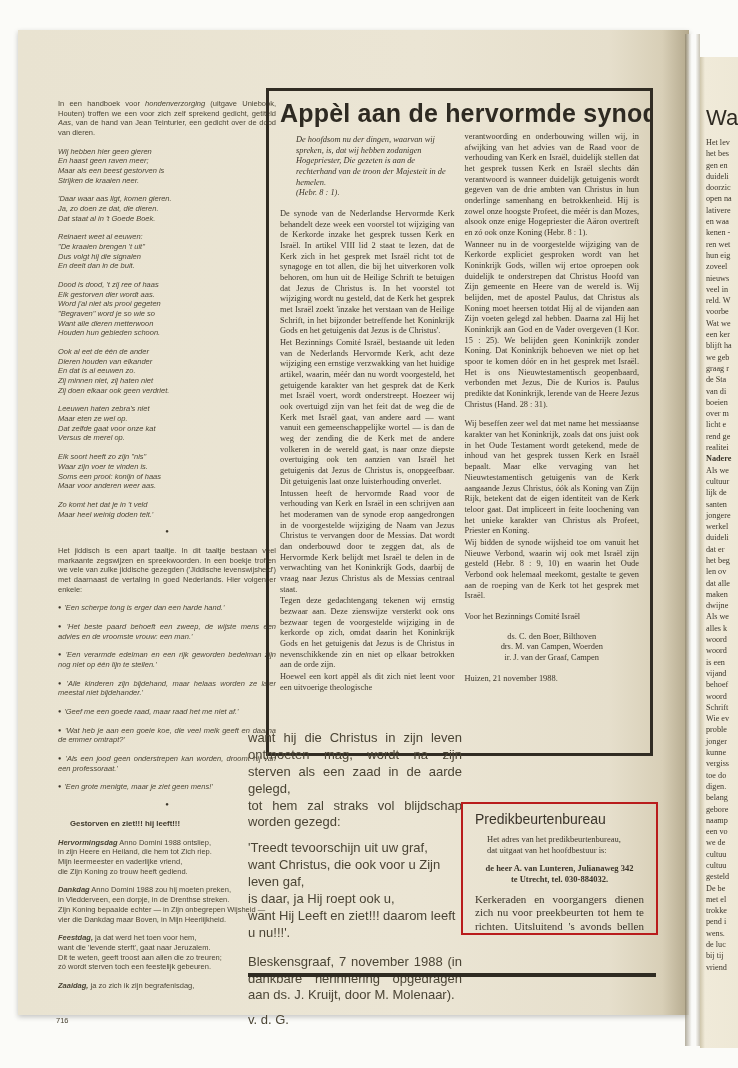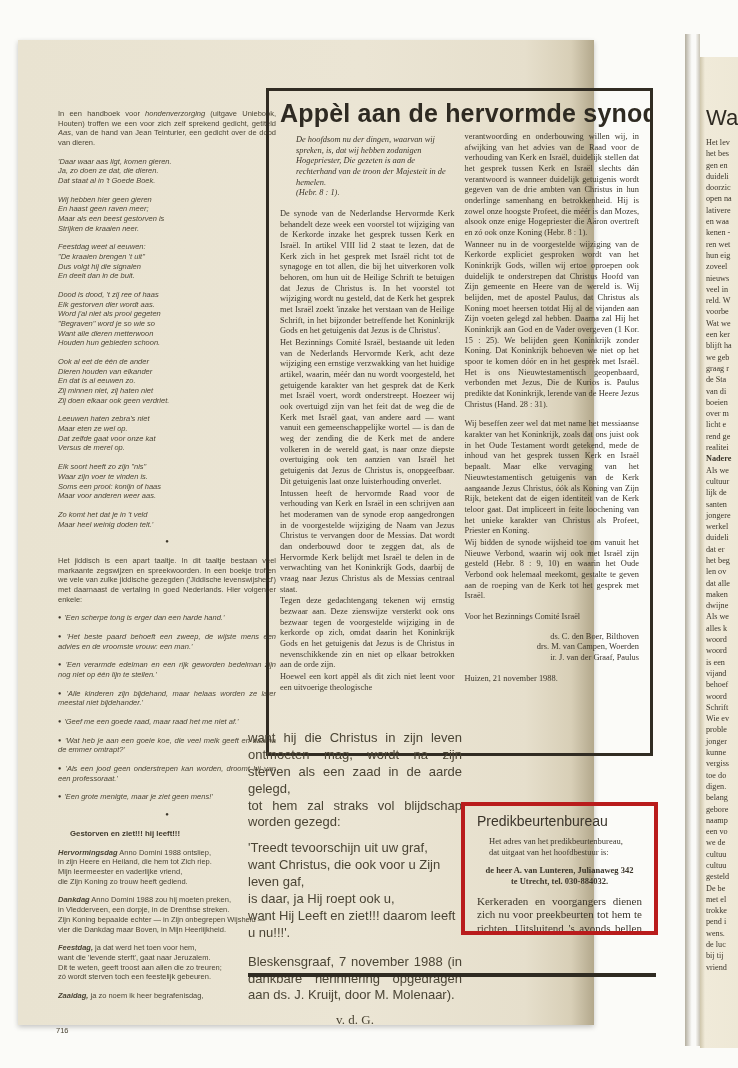--- a/index.html
+++ b/index.html
@@ -1,20 +1,20 @@
 <!DOCTYPE html>
 <html><head>
 <meta charset="utf-8">
 <style>
   html,body{margin:0;padding:0;width:738px;height:1068px;overflow:hidden;background:#fbfbf8;}
   *{box-sizing:border-box;}
 
   
   .page-left{
-    position:absolute;left:18px;top:40px;width:576px;height:985px;
+    position:absolute;left:18px;top:30px;width:671px;height:985px;
     background:linear-gradient(to right,#e9e3d1 0%,#ebe5d4 60%,#e6dfcc 88%,#d8cfb7 96%,#b3a88c 100%);
     box-shadow:0 2px 5px rgba(0,0,0,.22);
   }
   
   .spine{position:absolute;left:685px;top:34px;width:15px;height:1012px;
     background:linear-gradient(to right,rgba(120,110,85,.55) 0%,rgba(250,250,248,1) 45%,rgba(250,250,248,1) 70%,rgba(150,140,115,.5) 100%);}
   
   .page-right{
     position:absolute;left:700px;top:57px;width:38px;height:991px;overflow:hidden;
     background:linear-gradient(to right,#cfc6ac 0,#f0ead9 5px,#eee8d6 100%);
@@ -42,35 +42,35 @@
     border:3px solid #312c23;padding:6px 11px 0 11px;overflow:hidden;}
   .article-title{font-family:"Liberation Sans",sans-serif;font-size:25px;color:#2e2a22;
     letter-spacing:.2px;margin:2px 0 4px 0;white-space:nowrap;}
   .article-cols{display:flex;gap:10px;height:608px;overflow:hidden;
     font-family:"Liberation Serif",serif;font-size:8.4px;line-height:1.27;color:#3b352a;}
   .acol{flex:1;min-width:0;}
   .acol p{margin:0 0 1px 0;text-align:justify;}
   .epigraph{font-style:italic;margin:3px 3px 10px 16px !important;text-align:left !important;}
   .gap-top{margin-top:9px !important;}
   .closing{margin-top:10px !important;text-align:left !important;}
-  .sigs{margin-top:9px;text-align:right;font-family:Liberation Serif, serif;}
+  .sigs{margin-top:9px;text-align:center;font-family:Liberation Serif, serif;}
   .sigs div{line-height:1.27;}
   .dateline{margin-top:10px !important;text-align:center;}
 
   
   .mem-cont{position:absolute;left:248px;top:730px;width:214px;
     font-family:"Liberation Sans",sans-serif;font-size:13px;line-height:1.3;color:#4b4535;}
   .mem-cont .prose{text-align:justify;margin:0 0 9px 0;}
   .mem-cont .mverse{white-space:pre-line;margin:0 0 12px 0;}
   .mem-cont .mdate{text-align:justify;margin:0 0 8px 0;}
-  .mem-cont .initials{text-align:center;margin:0;font-family:Liberation Serif, serif;}
+  .mem-cont .initials{text-align:left;margin:0;}
 
   
   .predik{position:absolute;left:461px;top:802px;width:197px;height:133px;
-    border:4px solid #b91c1c;padding:7px 12px;overflow:hidden;color:#3b352a;}
+    border:2px solid #b91c1c;padding:7px 12px;overflow:hidden;color:#3b352a;}
   .predik-title{font-family:"Liberation Sans",sans-serif;font-size:14px;color:#3a342a;margin:0 0 7px 0;}
   .predik .pintro{font-family:"Liberation Serif",serif;font-size:8.5px;line-height:1.25;
     white-space:pre-line;margin:0 0 8px 12px;}
   .predik .paddr{font-family:"Liberation Serif",serif;font-size:8.5px;line-height:1.25;
     font-weight:bold;text-align:center;white-space:pre-line;margin:0 0 8px 0;}
   .predik .pbody{font-family:"Liberation Serif",serif;font-size:11px;line-height:1.25;
     text-align:justify;margin:0;}
 
   
   .bottom-rule{position:absolute;left:248px;top:973px;width:408px;height:4px;background:#2f2b22;}
@@ -84,28 +84,28 @@
     font-weight:bold;color:#3b352a;white-space:pre;margin-left:6px;}
 </style>
 </head>
 <body>
 
 <div class="page-left">
 
   <div class="left-col">
     <p class="just"><span>In een handboek voor </span><i>hondenverzorging</i><span> (uitgave Uniebook, Houten) troffen we een voor zich zelf sprekend gedicht, getiteld </span><i>Aas</i><span>, van de hand van Jean Teinturier, een gedicht over de dood van dieren.</span></p>
 
-    <p class="stanza">'Daar waar aas ligt, komen gieren.
-Ja, zo doen ze dat, die dieren.
-Dat staat al in 't Goede Boek.</p>
     <p class="stanza">Wij hebben hier geen gieren
 En haast geen raven meer;
 Maar als een beest gestorven is
 Strijken de kraaien neer.</p>
-    <p class="stanza">Feestdag weet al eeuwen:
+    <p class="stanza">'Daar waar aas ligt, komen gieren.
+Ja, zo doen ze dat, die dieren.
+Dat staat al in 't Goede Boek.</p>
+    <p class="stanza">Reinaert weet al eeuwen:
 "De kraaien brengen 't uit"
 Dus volgt hij die signalen
 En deelt dan in de buit.</p>
     <p class="stanza">Dood is dood, 't zij ree of haas
 Elk gestorven dier wordt aas.
 Word j'al niet als prooi gegeten
 "Begraven" word je so wie so
 Want alle dieren metterwoon
 Houden hun gebieden schoon.</p>
     <p class="stanza">Ook al eet de één de ander
@@ -146,21 +146,21 @@
 Mijn leermeester en vaderlijke vriend,
 die Zijn Koning zo trouw heeft gediend.</span></div>
     <div class="verse"><b>Dankdag</b><span class="pre"> Anno Domini 1988 zou hij moeten preken,
 in Vledderveen, een dorpje, in de Drenthse streken.
 Zijn Koning bepaalde echter — in Zijn onbegrepen Wijsheid —
 vier die Dankdag maar Boven, in Mijn Heerlijkheid.</span></div>
     <div class="verse"><b>Feestdag,</b><span class="pre"> ja dat werd het toen voor hem,
 want die 'levende sterft', gaat naar Jeruzalem.
 Dit te weten, geeft troost aan allen die zo treuren;
 zó wordt sterven toch een feestelijk gebeuren.</span></div>
-    <div class="verse"><b>Zaaidag,</b><span class="pre"> ja zo noem ik heer begrafenisdag,</span></div>
+    <div class="verse"><b>Zaaidag,</b><span class="pre"> ja zo zich ik zijn begrafenisdag,</span></div>
   </div>
 
   <div class="pagenum">716</div>
 </div>
 
 <div class="article-box">
   <h1 class="article-title">Appèl aan de hervormde synode</h1>
   <div class="article-cols">
     <div class="acol">
       <p class="epigraph pre">De hoofdsom nu der dingen, waarvan wij spreken, is, dat wij hebben zodanigen Hogepriester, Die gezeten is aan de rechterhand van de troon der Majesteit in de hemelen.
@@ -173,21 +173,21 @@
     </div>
     <div class="acol">
       <p>verantwoording en onderbouwing willen wij, in afwijking van het advies van de Raad voor de verhouding van Kerk en Israël, duidelijk stellen dat het gesprek tussen Kerk en Israël slechts dán verantwoord is wanneer duidelijk getuigenis wordt gegeven van de drie ambten van Christus in hun onderlinge samenhang en betrokkenheid. Hij is zowel onze hoogste Profeet, die méér is dan Mozes, alsook onze enige Hogepriester die Aäron overtreft en zó ook onze Koning (Hebr. 8 : 1).</p>
       <p>Wanneer nu in de voorgestelde wijziging van de Kerkorde expliciet gesproken wordt van het Koninkrijk Gods, willen wij ertoe oproepen ook duidelijk te onderstrepen dat Christus Hoofd van Zijn gemeente en Heere van de wereld is. Wij belijden, met de apostel Paulus, dat Christus als Koning moet heersen totdat Hij al de vijanden aan Zijn voeten gelegd zal hebben. Daarna zal Hij het Koninkrijk aan God en de Vader overgeven (1 Kor. 15 : 25). We belijden geen Koninkrijk zonder Koning. Dat Koninkrijk behoeven we niet op het spoor te komen dóór en in het gesprek met Israël. Het is ons Nieuwtestamentisch geopenbaard, verbonden met Jezus, Die de Kurios is. Paulus predikte dat Koninkrijk, lerende van de Heere Jezus Christus (Hand. 28 : 31).</p>
       <p class="gap-top">Wij beseffen zeer wel dat met name het messiaanse karakter van het Koninkrijk, zoals dat ons juist ook in het Oude Testament wordt getekend, mede de inhoud van het gesprek tussen Kerk en Israël bepaalt. Maar elke vervaging van het Nieuwtestamentisch getuigenis van de Kerk aangaande Jezus Christus, óók als Koning van Zijn Rijk, betekent dat de eigen identiteit van de Kerk teloor gaat. Dat impliceert in feite loochening van het unieke karakter van Christus als Profeet, Priester en Koning.</p>
       <p>Wij bidden de synode wijsheid toe om vanuit het Nieuwe Verbond, waarin wij ook met Israël zijn gesteld (Hebr. 8 : 9, 10) en waarin het Oude Verbond ook helemaal meekomt, gestalte te geven aan de roeping van de Kerk tot het gesprek met Israël.</p>
       <p class="closing">Voor het Bezinnings Comité Israël</p>
       <div class="sigs">
         <div>ds. C. den Boer, Bilthoven</div>
         <div>drs. M. van Campen, Woerden</div>
-        <div>ir. J. van der Graaf, Paulus</div>
+        <div>ir. J. van der Graaf, Campen</div>
       </div>
       <p class="dateline">Huizen, 21 november 1988.</p>
     </div>
   </div>
 </div>
 
 <div class="mem-cont">
   <div class="prose pre">want hij die Christus in zijn leven ontmoeten mag, wordt na zijn sterven als een zaad in de aarde gelegd,
 tot hem zal straks vol blijdschap worden gezegd:</div>
   <div class="mverse">'Treedt tevoorschijn uit uw graf,

